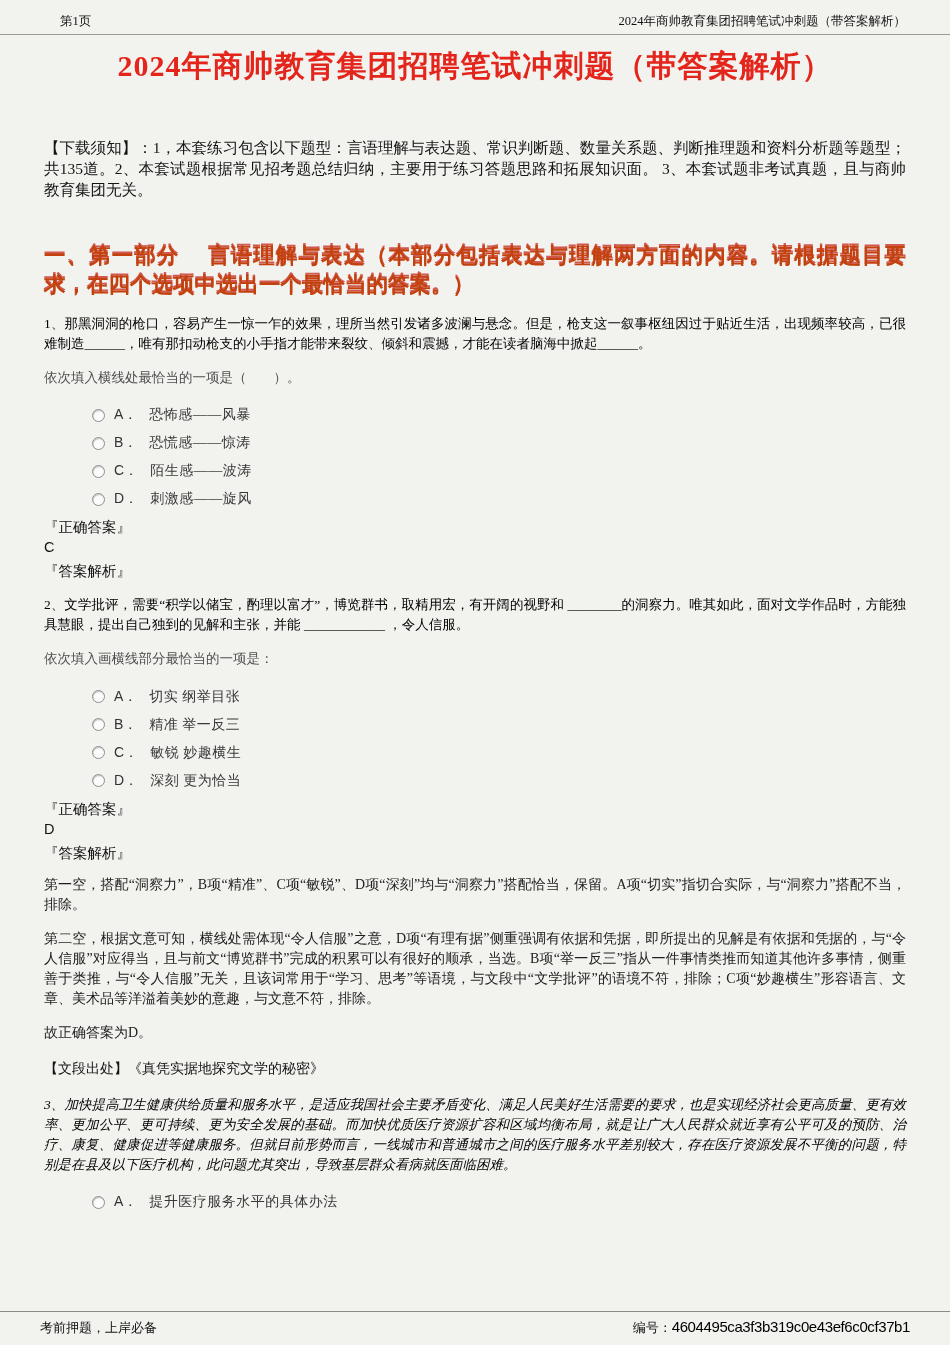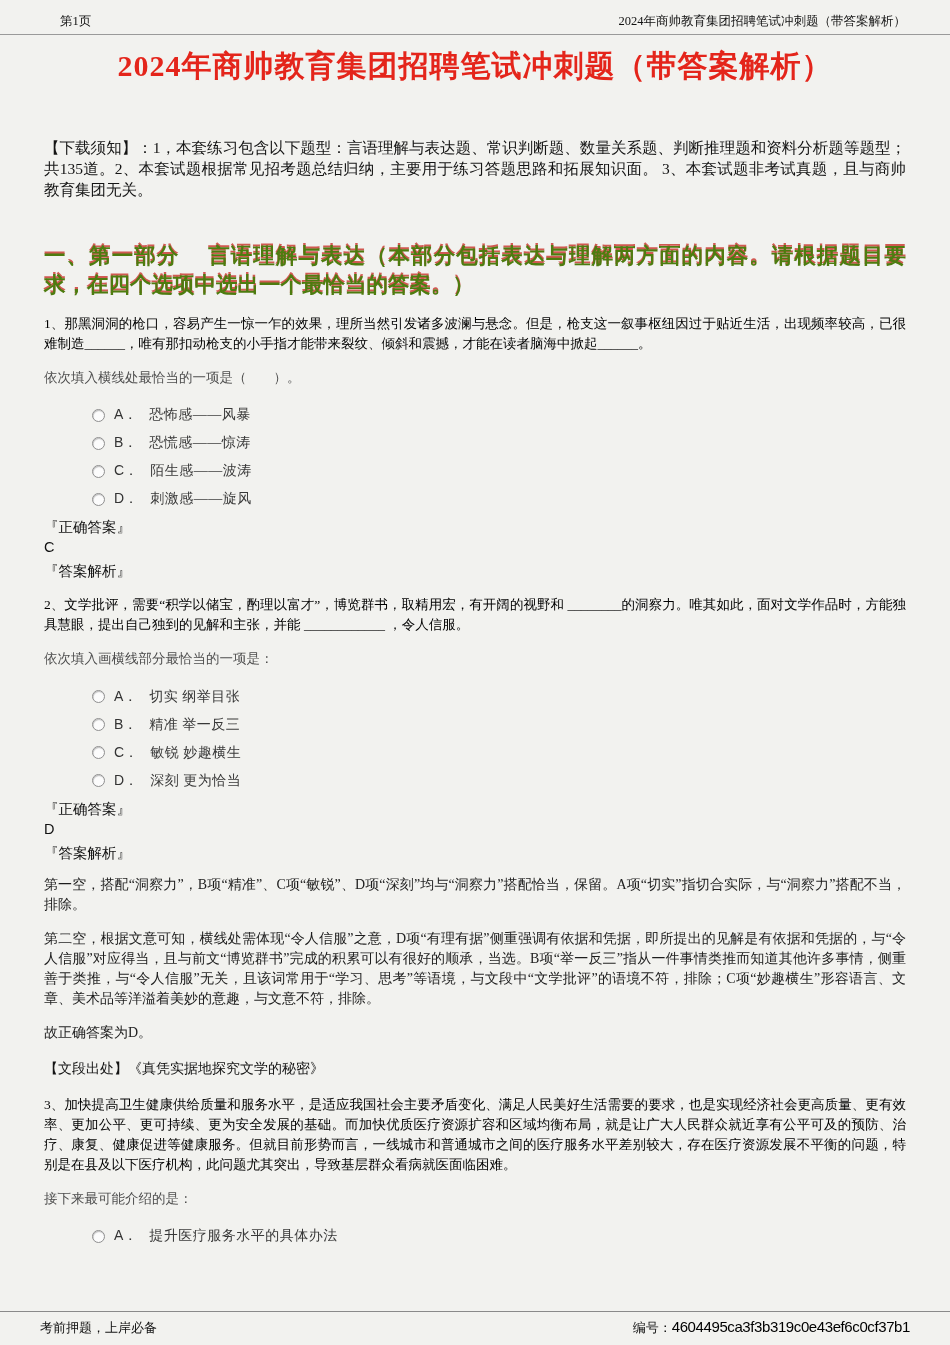--- a/index.html
+++ b/index.html
@@ -37,21 +37,21 @@
     margin-top:52px;
     font-size:15.5px;line-height:21px;
     color:#141414;
     text-align:justify;
   }
 
   .section-heading{
     margin-top:42px;
     font-size:21.5px;line-height:29px;
     font-weight:bold;
-    color:#4d7c0f;
+    color:#c2410c;
     text-shadow:0 -2px 0 rgba(198,38,30,0.75);
     text-align:justify;
   }
 
   .stem{
     margin-top:14px;
     font-size:13.5px;line-height:20px;
     color:#000000;
     text-align:justify;
   }
@@ -189,22 +189,21 @@
       <div class="ans-label">『正确答案』</div>
       <div class="ans-letter">D</div>
       <div class="ans-label">『答案解析』</div>
       <p class="analysis para-gap">第一空，搭配“洞察力”，B项“精准”、C项“敏锐”、D项“深刻”均与“洞察力”搭配恰当，保留。A项“切实”指切合实际，与“洞察力”搭配不当，排除。</p>
       <p class="analysis para-gap">第二空，根据文意可知，横线处需体现“令人信服”之意，D项“有理有据”侧重强调有依据和凭据，即所提出的见解是有依据和凭据的，与“令人信服”对应得当，且与前文“博览群书”完成的积累可以有很好的顺承，当选。B项“举一反三”指从一件事情类推而知道其他许多事情，侧重善于类推，与“令人信服”无关，且该词常用于“学习、思考”等语境，与文段中“文学批评”的语境不符，排除；C项“妙趣横生”形容语言、文章、美术品等洋溢着美妙的意趣，与文意不符，排除。</p>
       <p class="conclusion">故正确答案为D。</p>
       <p class="source">【文段出处】《真凭实据地探究文学的秘密》</p>
     </div>
 
     <div class="q-block">
-      <p class="stem" style="margin-top:16px;">3、加快提高卫生健康供给质量和服务水平，是适应我国社会主要矛盾变化、满足人民美好生活需要的要求，也是实现经济社会更高质量、更有效率、更加公平、更可持续、更为安全发展的基础。而加快优质医疗资源扩容和区域均衡布局，就是让广大人民群众就近享有公平可及的预防、治疗、康复、健康促进等健康服务。但就目前形势而言，一线城市和普通城市之间的医疗服务水平差别较大，存在医疗资源发展不平衡的问题，特别是在县及以下医疗机构，此问题尤其突出，导致基层群众看病就医面临困难。</p>
-      <p class="prompt gap">接下来最可能介绍的是：</p>
+      <p class="stem" style="margin-top:16px;font-style:italic;">3、加快提高卫生健康供给质量和服务水平，是适应我国社会主要矛盾变化、满足人民美好生活需要的要求，也是实现经济社会更高质量、更有效率、更加公平、更可持续、更为安全发展的基础。而加快优质医疗资源扩容和区域均衡布局，就是让广大人民群众就近享有公平可及的预防、治疗、康复、健康促进等健康服务。但就目前形势而言，一线城市和普通城市之间的医疗服务水平差别较大，存在医疗资源发展不平衡的问题，特别是在县及以下医疗机构，此问题尤其突出，导致基层群众看病就医面临困难。</p>
       <div class="options" style="margin-top:8px;">
         <div class="opt">
           <span class="radio"></span>
           <span class="letter">A．</span>
           <span class="otext">提升医疗服务水平的具体办法</span>
         </div>
       </div>
     </div>
   </div>
 

